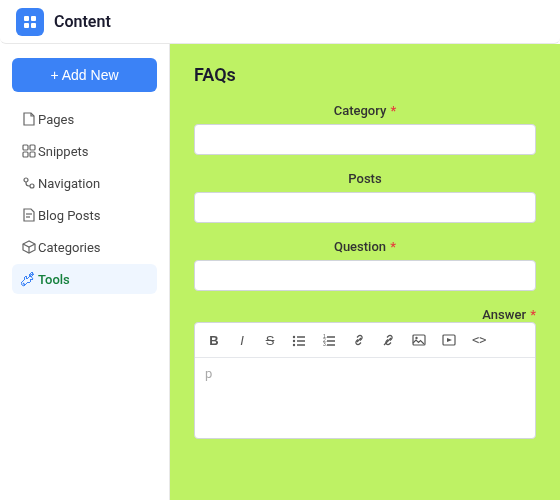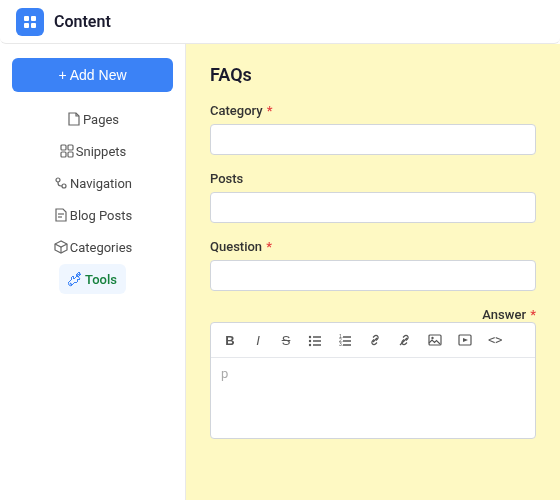--- a/index.html
+++ b/index.html
@@ -40,28 +40,27 @@
     }
 
     
     .layout {
       display: flex;
       height: calc(500px - 44px);
     }
 
     
     .sidebar {
-      width: 186px;
+      width: 170px;
       border-right: 1px solid #e8e8e8;
       padding: 14px 12px;
       display: flex;
       flex-direction: column;
       gap: 2px;
       flex-shrink: 0;
-      align-items: center;
     }
     .add-new-btn {
       background: #3b82f6;
       color: #fff;
       border: none;
       border-radius: 6px;
       padding: 9px 14px;
       font-size: 14px;
       font-weight: 500;
       cursor: pointer;
@@ -88,40 +87,41 @@
     }
     .sidebar-item svg {
       width: 16px;
       height: 16px;
       flex-shrink: 0;
     }
 
     
     .main {
       flex: 1;
-      background: #fef9c3;
+      background: #bef264;
       overflow-y: auto;
       padding: 20px 24px;
     }
     .main-title {
       font-size: 18px;
       font-weight: 600;
       color: #1a1a2e;
       margin-bottom: 18px;
     }
 
     .form-group {
       margin-bottom: 16px;
     }
     .form-label {
       font-size: 13px;
       font-weight: 500;
       color: #333;
       margin-bottom: 6px;
       display: block;
+      text-align: center;
     }
     .required-star {
       color: #e53e3e;
       margin-left: 1px;
     }
     .form-input {
       width: 100%;
       border: 1px solid #d1d5db;
       border-radius: 4px;
       padding: 7px 10px;

